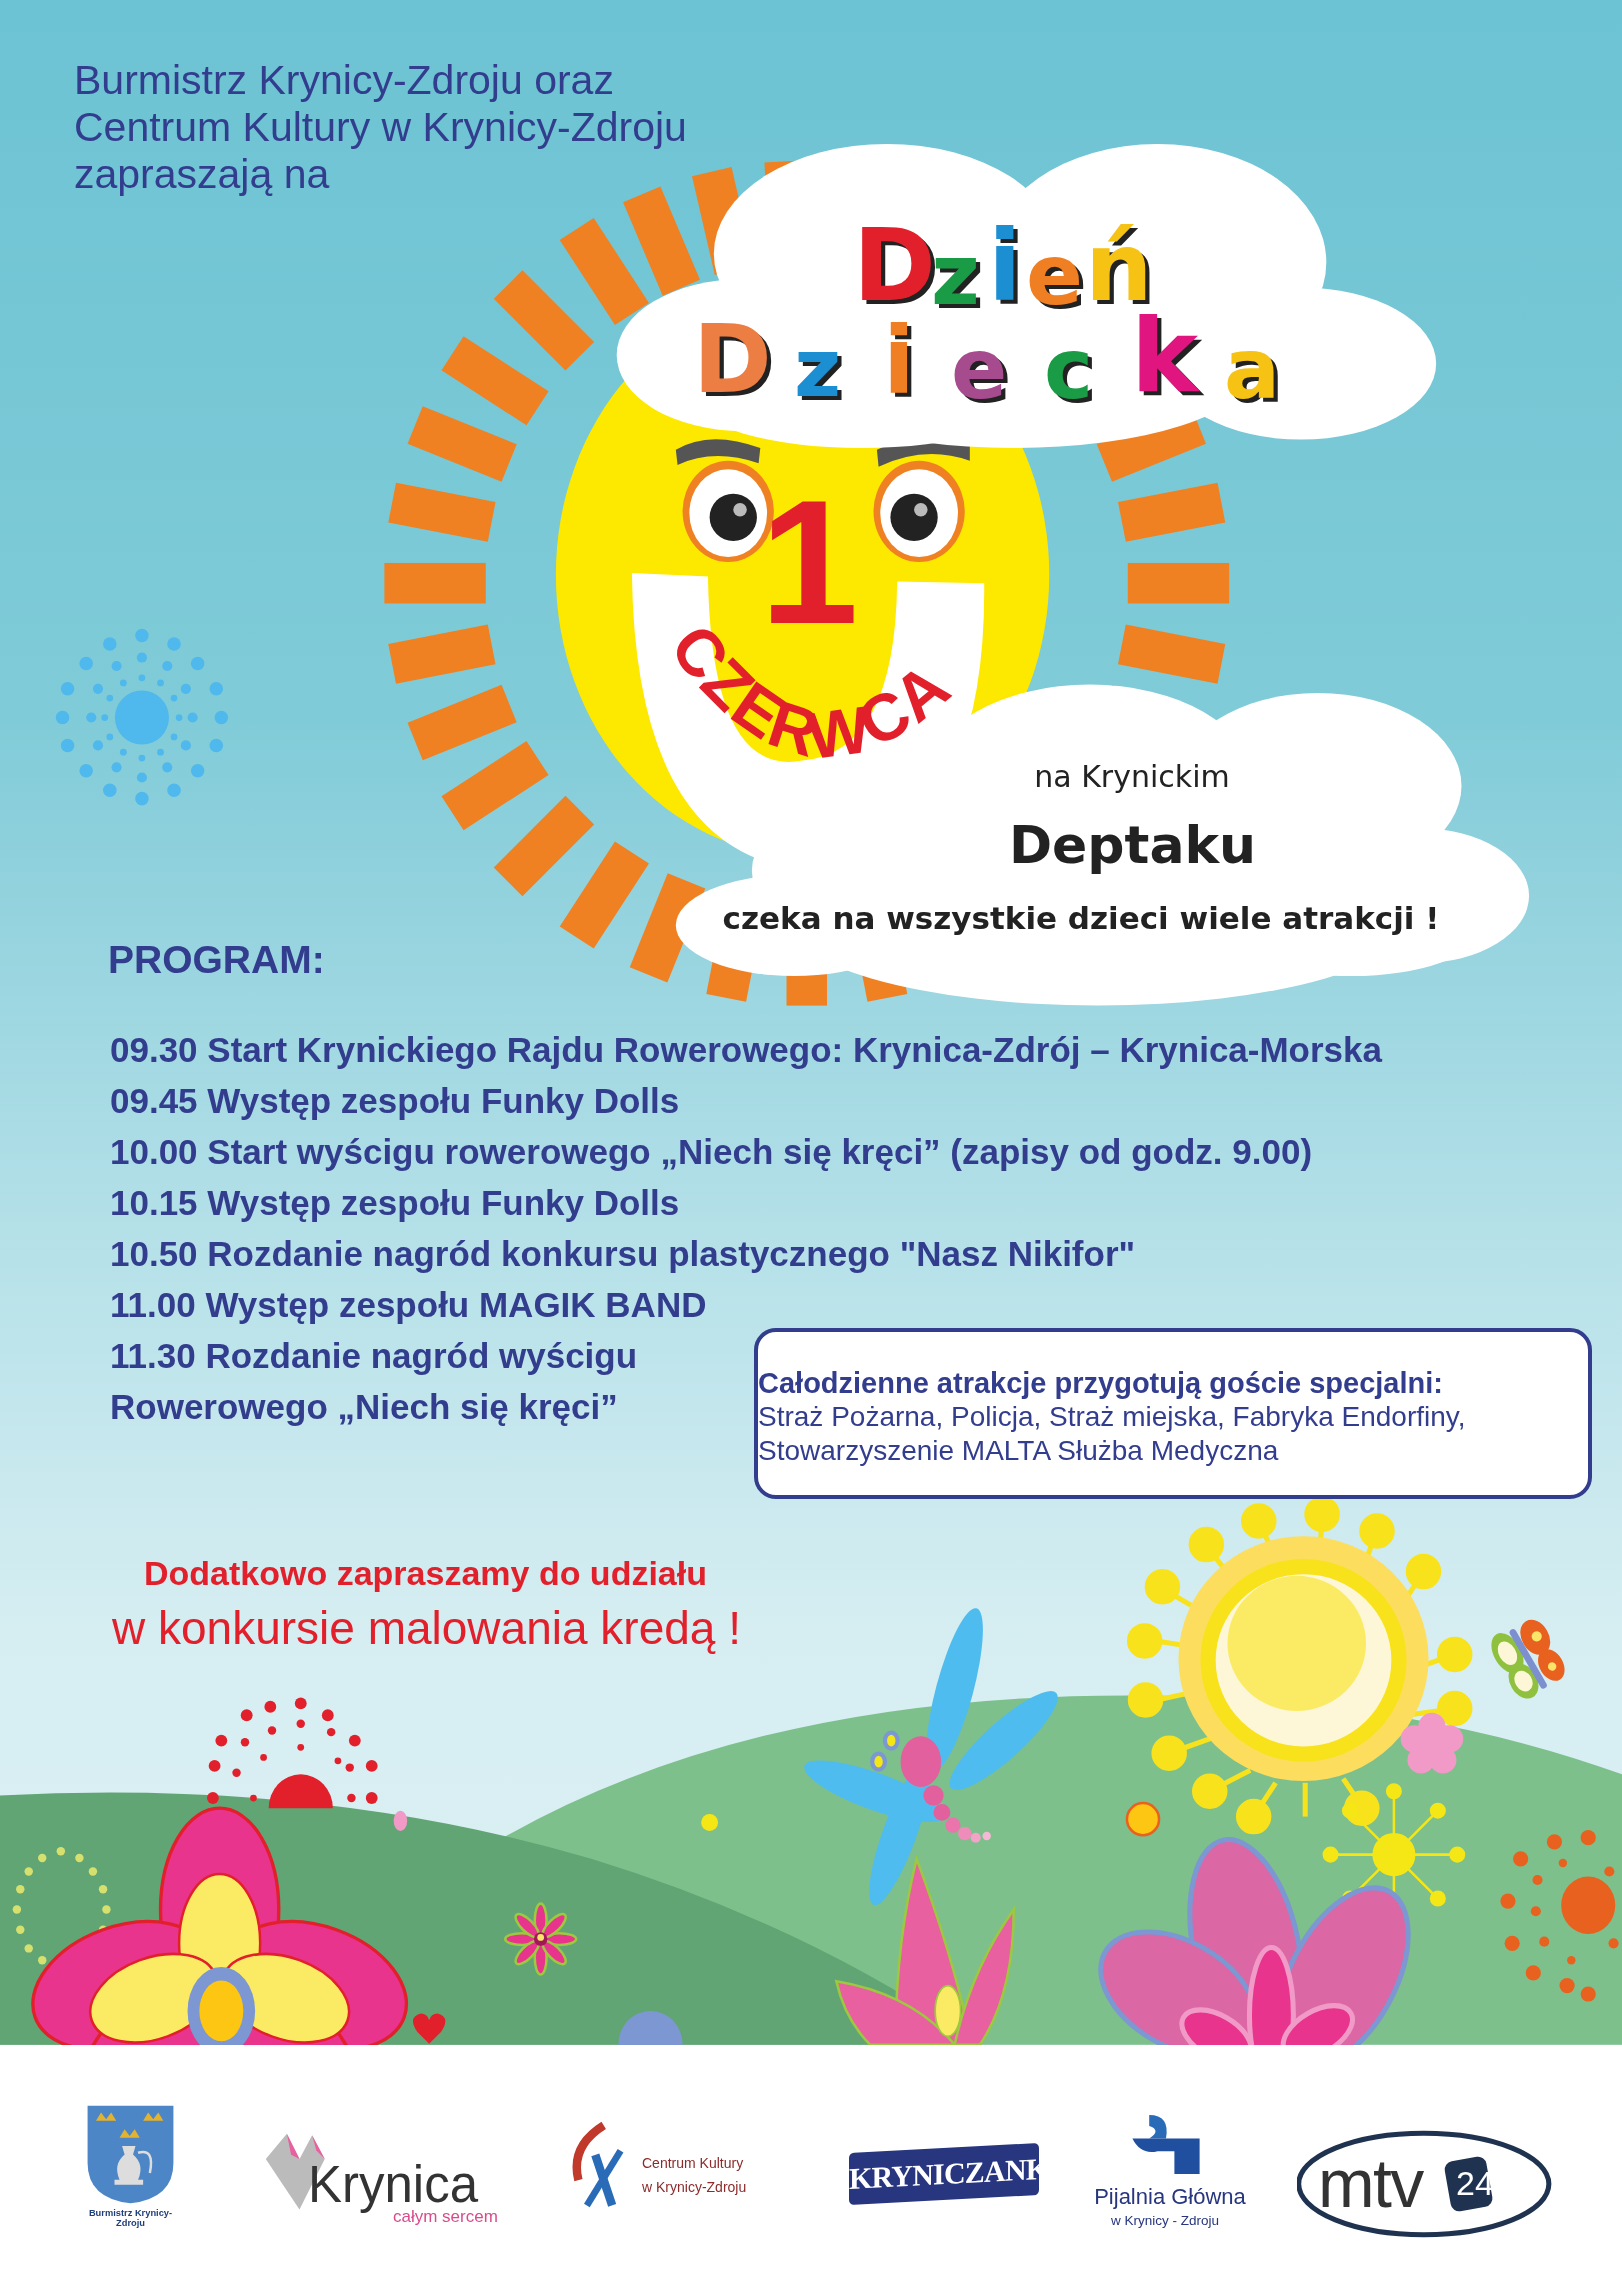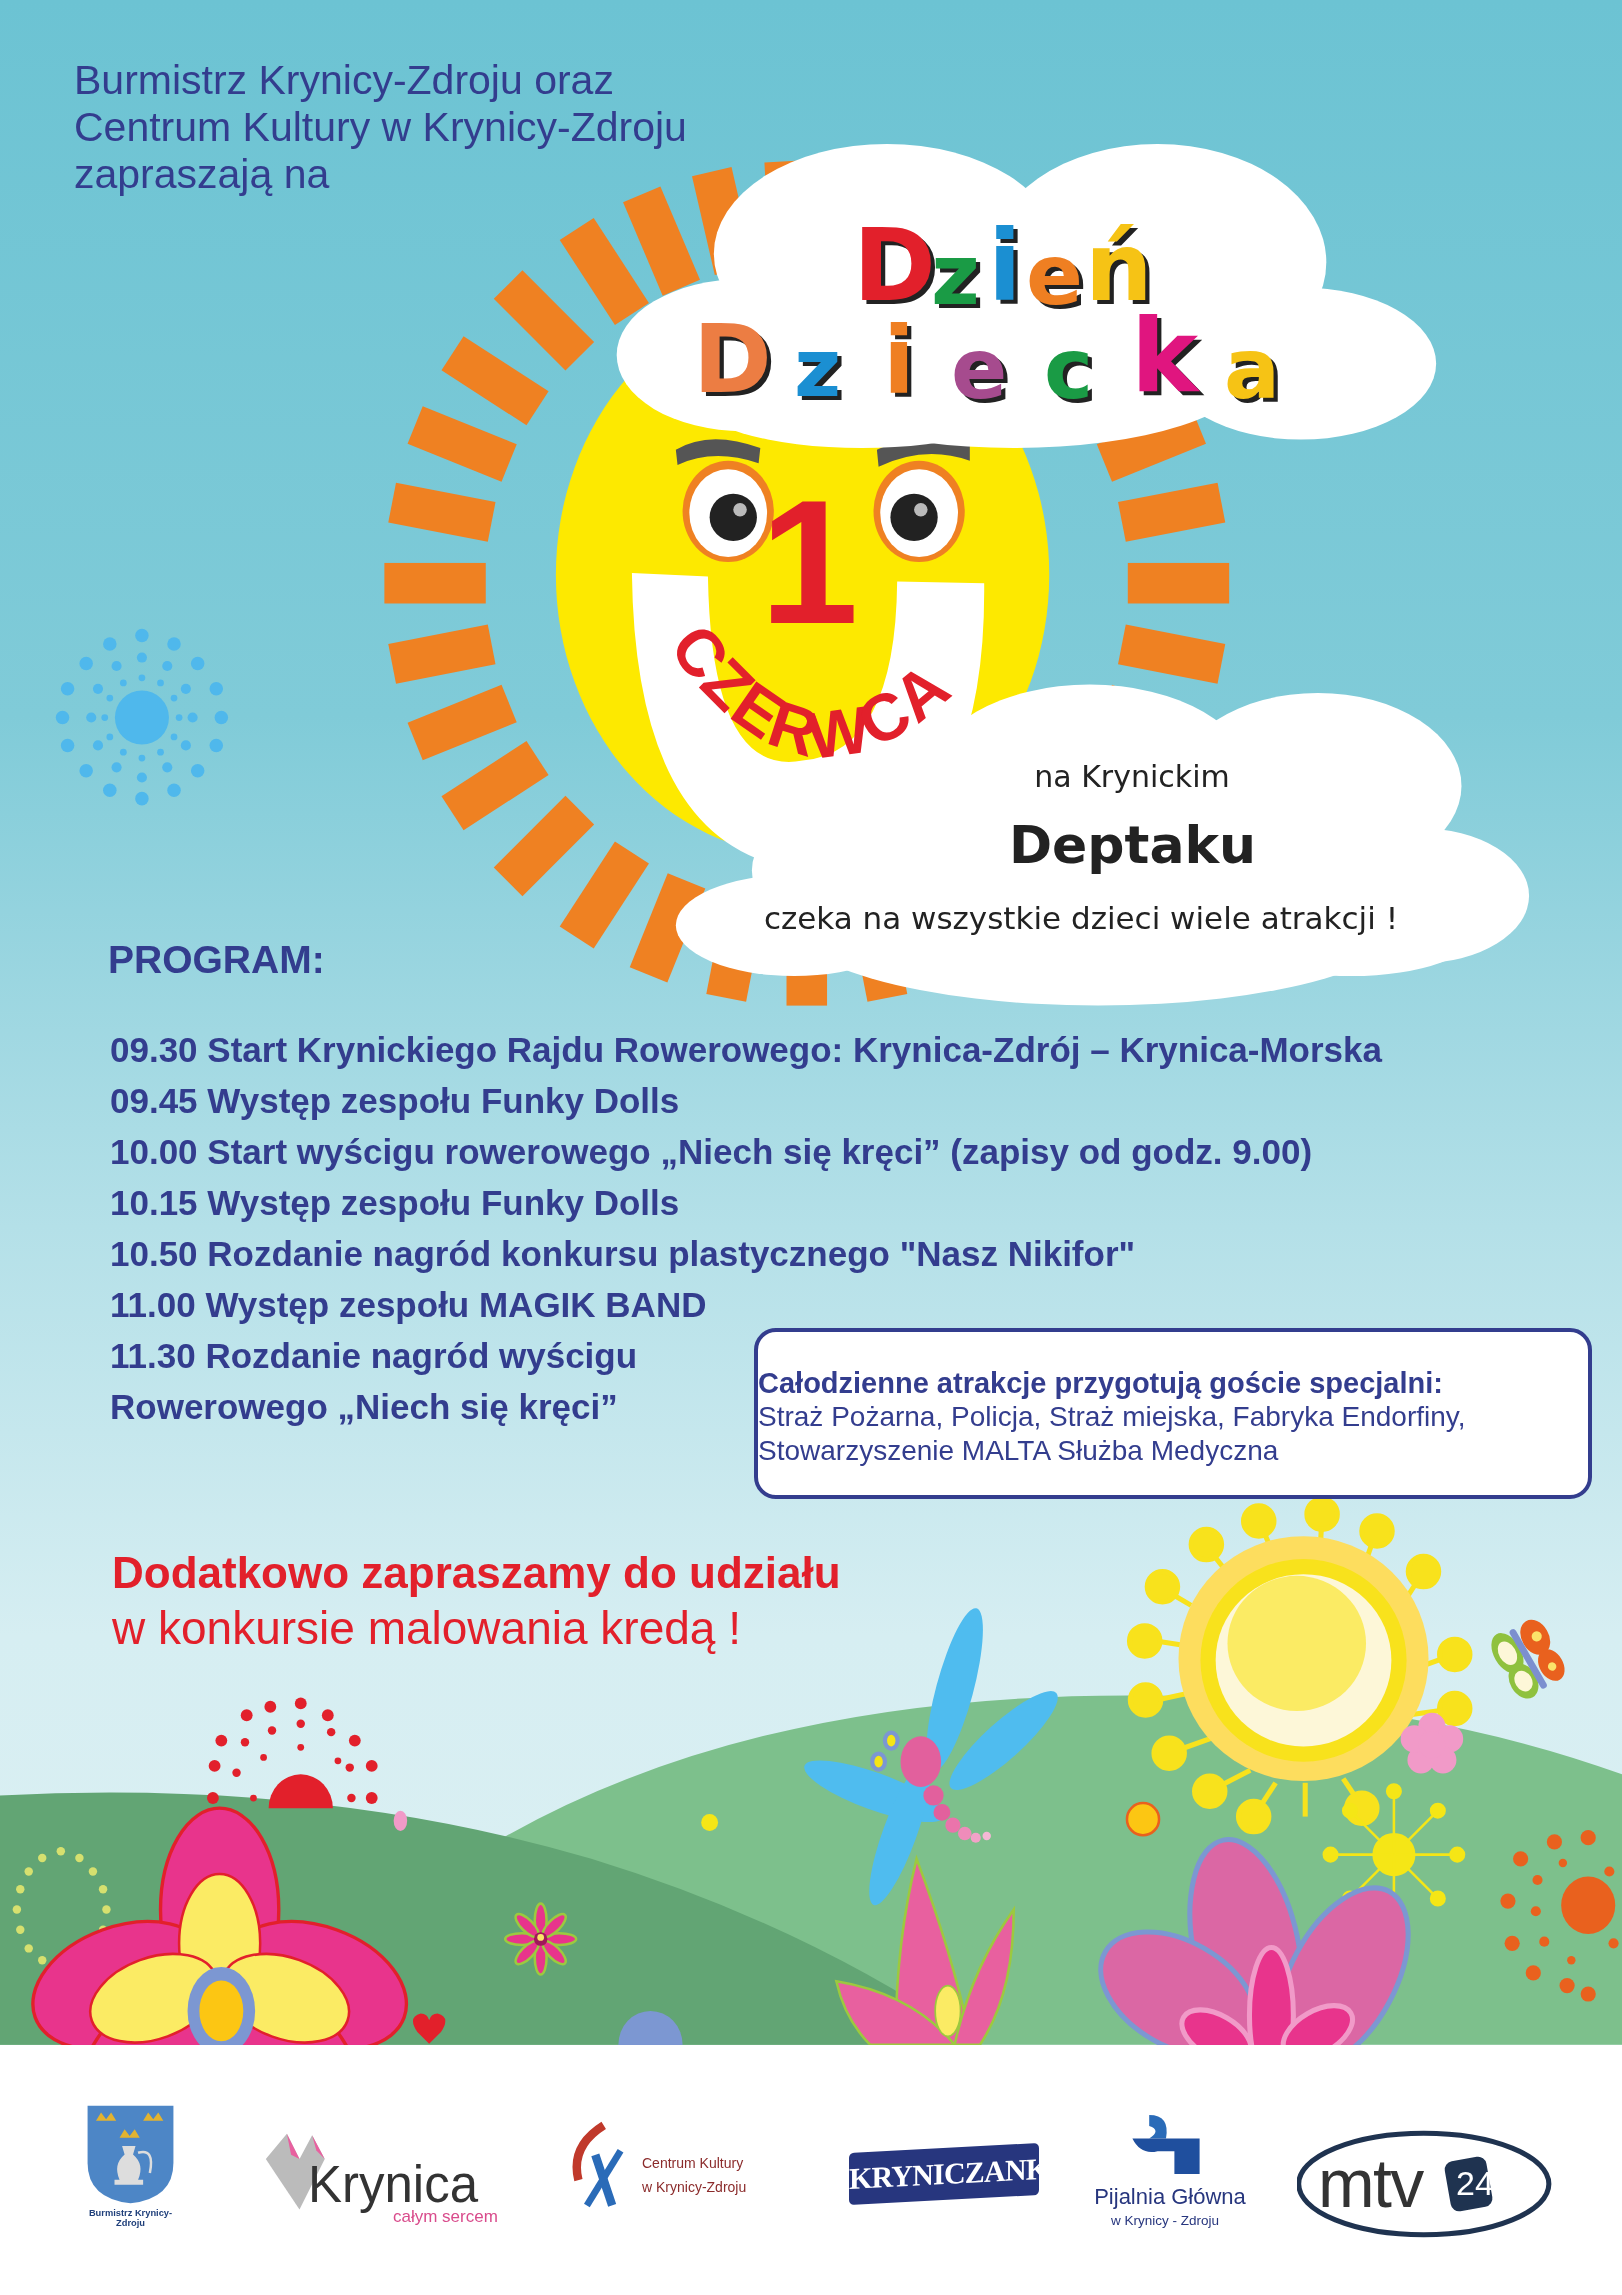--- a/index.html
+++ b/index.html
@@ -14,21 +14,21 @@
                 text-shadow:4.2px 4.2px 0 #222; }
   .program-head { left:108px; top:938px; color:#333d8e; font-size:39px; font-weight:bold; }
   .program-list { left:110px; top:1024px; color:#333d8e; font-size:35px; font-weight:bold;
                   line-height:51px; }
   .guests-box { left:754px; top:1328px; width:838px; height:171px; background:#fff;
                 border:4.2px solid #333d8e; border-radius:22px; box-sizing:border-box;
                 text-align:left; color:#333d8e; padding-top:34px; }
   .guests-title { font-size:29px; font-weight:bold; line-height:34px; }
   .guests-line { font-size:28px; line-height:34px; }
   .invite { left:112px; top:1546px; color:#e2202b; }
-  .invite-1 { font-size:44px; font-weight:bold; line-height:54px; }
+  .invite-1 { font-size:34px; font-weight:bold; line-height:54px;margin-left:32px; }
   .invite-2 { font-size:46px; line-height:56px; }
   .deptak-text { position:absolute; text-align:center; color:#222; font-family:"DejaVu Sans", sans-serif; }
   .logos { position:absolute; left:0; top:2045px; width:1622px; height:251px; background:#fff; }
 </style>
 </head>
 <body>
 
 <div class="poster">
 
   <svg class="abs" style="left:0;top:0" width="1622" height="2045" viewBox="0 0 1920 2420">
@@ -395,21 +395,21 @@
     <defs>
         <path id="arc" d="M40 30 Q215 300 420 70"></path>
       </defs>
     <text font-family="Liberation Sans, sans-serif" font-size="78" font-weight="bold" fill="#e2202b" letter-spacing="2">
       <textPath href="#arc" startOffset="4%" id="monthText">CZERWCA</textPath>
     </text>
   </svg>
 
   <div class="deptak-text" style="left:929px;top:759px;width:406px;font-size:30px;">na Krynickim</div>
   <div class="deptak-text" style="left:896px;top:815px;width:473px;font-size:52px;font-weight:bold;">Deptaku</div>
-  <div class="deptak-text" style="left:684px;top:900px;width:794px;font-size:31px;font-weight:normal;">czeka na wszystkie dzieci wiele atrakcji !</div>
+  <div class="deptak-text" style="left:684px;top:900px;width:794px;font-size:31px;font-weight:bold;">czeka na wszystkie dzieci wiele atrakcji !</div>
 
   <div class="abs program-head">PROGRAM:</div>
   <div class="abs program-list">
     <div>09.30 Start Krynickiego Rajdu Rowerowego: Krynica-Zdrój – Krynica-Morska</div>
     <div>09.45 Występ zespołu Funky Dolls</div>
     <div>10.00 Start wyścigu rowerowego „Niech się kręci” (zapisy od godz. 9.00)</div>
     <div>10.15 Występ zespołu Funky Dolls</div>
     <div>10.50 Rozdanie nagród konkursu plastycznego "Nasz Nikifor"</div>
     <div>11.00 Występ zespołu MAGIK BAND</div>
     <div>11.30 Rozdanie nagród wyścigu</div>

